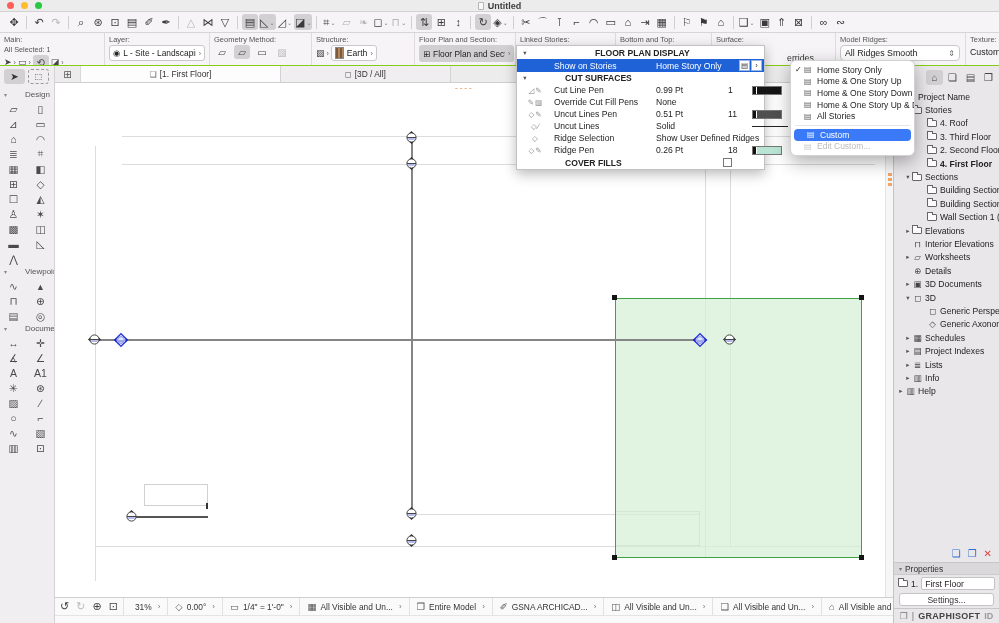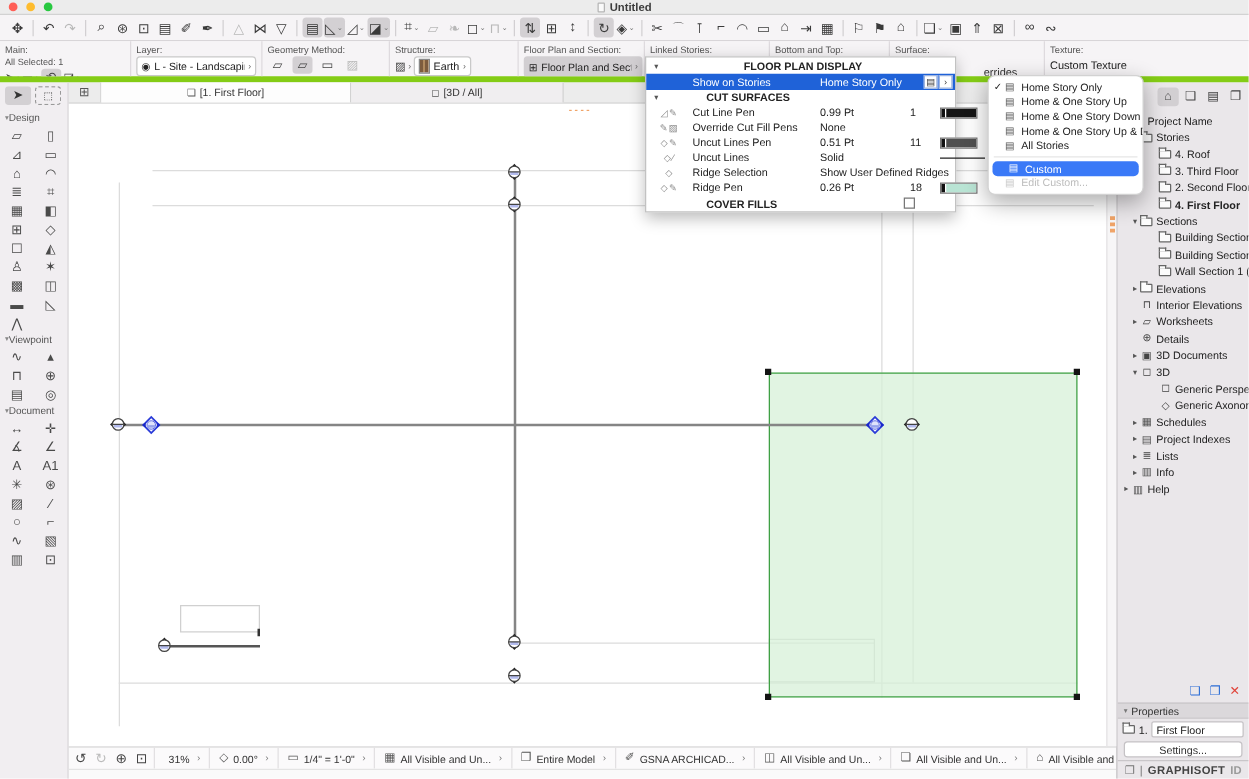--- a/index.html
+++ b/index.html
@@ -18,21 +18,21 @@
   
   .toolbar{height:21px;background:#f6f4f6;border-bottom:1px solid #d8d5d8;display:flex;align-items:center;padding:0 6px;gap:1px;overflow:hidden}
   .tb{height:16px;min-width:16px;display:inline-flex;align-items:center;justify-content:center;font-size:11px;color:#3a3a3a;border-radius:3px;padding:0 1px;flex:none}
   .tb.sel{background:#d3d0d3}
   .tb.dim{color:#b8b8b8}
   .tb.dd::after{content:"⌄";font-size:6px;color:#777;margin-left:1px}
   .tb.tsep{min-width:1px;width:1px;height:13px;background:#d2cfd2;border-radius:0;margin:0 3px;padding:0}
   .tb.tsep::after{content:none}
 
   
-  .infobar{height:33px;background:#f6f4f6;border-bottom:5px solid #84cc16;display:flex}
+  .infobar{height:33px;background:#f6f4f6;border-bottom:1px solid #84cc16;display:flex}
   .ig{border-right:1px solid #dedade;padding:2px 4px;position:relative;flex:none;overflow:hidden}
   .ig .lab{font-size:7.5px;color:#555;margin-bottom:1px;white-space:nowrap}
   .igrow{display:flex;align-items:center;gap:2px}
   .mini{font-size:9px;color:#444}
   .chev{font-size:7px;color:#666}
   .rbtn{width:16px;height:14px;display:inline-flex;align-items:center;justify-content:center;border-radius:3px;font-size:10px;color:#444}
   .rbtn.sel{background:#d3d0d3}
   .layer-box{display:flex;align-items:center;gap:3px;background:#fff;border:1px solid #c9c9c9;border-radius:3px;height:16px;padding:0 3px;font-size:8.4px;white-space:nowrap}
   .fps-btn{background:#d2cfd2;border-radius:3px;height:17px;display:inline-flex;align-items:center;font-size:8.4px;padding:0 4px;gap:3px;white-space:nowrap}
   .earth-btn{display:inline-flex;align-items:center;gap:3px;background:#fff;border:1px solid #c9c9c9;border-radius:3px;height:16px;padding:0 3px;font-size:8.6px}
@@ -42,21 +42,21 @@
 
   
   .main-row{display:flex;height:557px}
 
   
   .palette{width:55px;background:#f1eef1;border-right:1px solid #d5d2d5;display:flex;flex-direction:column;padding-top:3px;flex:none;overflow:hidden}
   .pal-top{display:flex;gap:3px;padding:0 4px;margin-bottom:5px}
   .pal-top .ptool{width:21px;height:15px;display:flex;align-items:center;justify-content:center;border-radius:3px;font-size:10px;color:#333;border:1px solid transparent}
   .pal-top .ptool.sel{background:#d3d0d3}
   .pal-top .ptool.box{border:1px dashed #999;font-size:8px}
-  .pal-head{font-size:8px;color:#555;padding:1px 4px 2px;display:flex;gap:0;align-items:center}
+  .pal-head{font-size:8px;color:#555;padding:1px 4px 2px;display:flex;gap:18px;align-items:center}
   .pal-head .tri{font-size:6px;color:#888}
   .pal-grid{display:grid;grid-template-columns:1fr 1fr;justify-items:center;row-gap:0}
   .pal-tool{width:24px;height:15px;display:flex;align-items:center;justify-content:center;font-size:10.5px;color:#4a4a4a}
 
   
   .center{flex:1;display:flex;flex-direction:column;min-width:0}
   .tabbar{height:17px;background:#ececec;border-bottom:1px solid #cfcfcf;display:flex;align-items:stretch;position:relative}
   .quadbtn{width:26px;display:flex;align-items:center;justify-content:center;font-size:10px;color:#555;border-right:1px solid #d8d8d8}
   .tab{display:flex;align-items:center;justify-content:center;gap:3px;font-size:8.4px;color:#333;border-right:1px solid #d2d2d2;white-space:nowrap}
   .tab .tabic{font-size:8px;color:#555}
@@ -381,20 +381,27 @@
   </div>
   <div class="ig" style="width:100px">
     <div class="lab">Linked Stories:</div>
   </div>
   <div class="ig" style="width:96px">
     <div class="lab">Bottom and Top:</div>
   </div>
   <div class="ig" style="width:124px">
     <div class="lab">Surface:</div>
   </div>
+  <div class="ig" style="width:130px">
+    <div class="lab">Model Ridges:</div>
+    <div class="ridges-select">
+      <span>All Ridges Smooth</span>
+      <span style="font-size:8px;color:#666">⇕</span>
+    </div>
+  </div>
   <div class="ig" style="flex:1;border-right:none">
     <div class="lab">Texture:</div>
     <div class="tex-val">Custom Texture</div>
   </div>
 </div>
 
 <div class="main-row">
 
   <div class="palette">
     <div class="pal-top">

